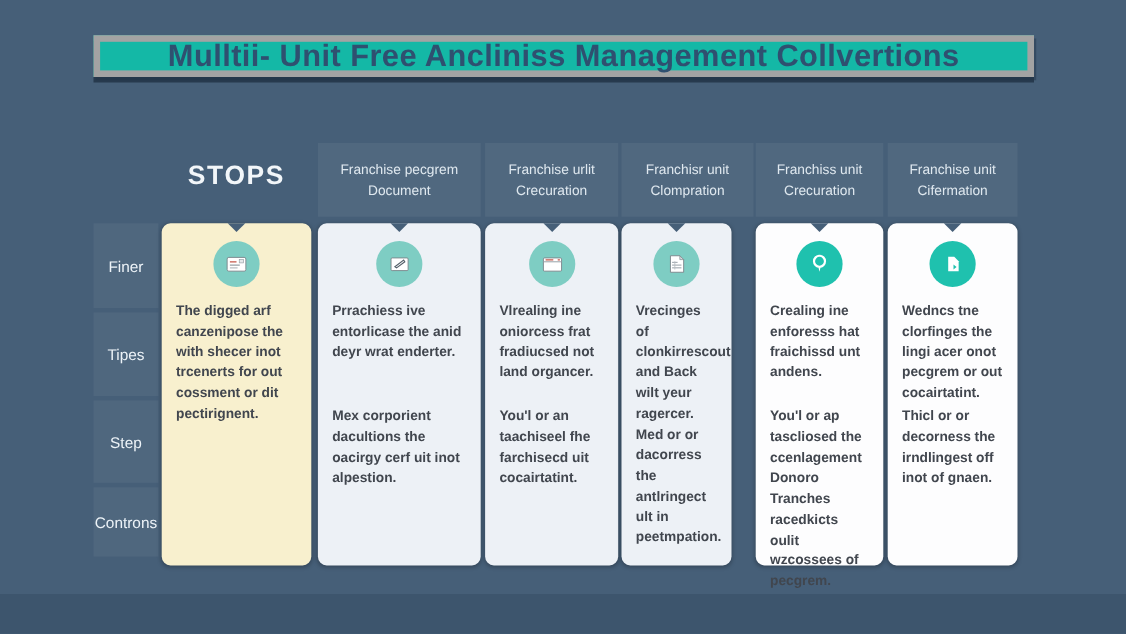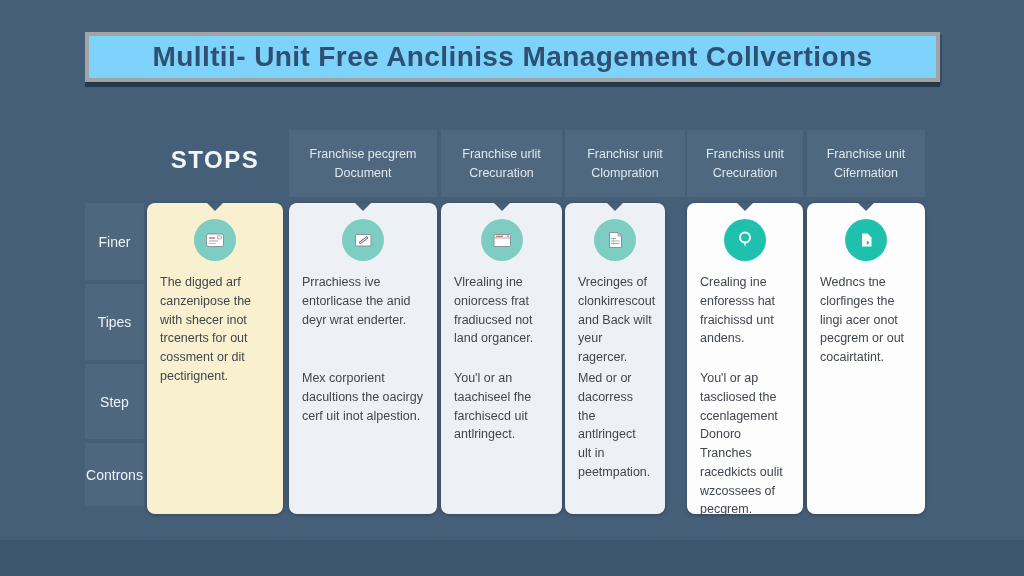--- a/index.html
+++ b/index.html
@@ -4,22 +4,22 @@
 <style>
   html,body{margin:0;padding:0;}
   body{
     width:1024px;height:576px;position:relative;overflow:hidden;
     background:#465F78;
     font-family:"Liberation Sans", sans-serif;
   }
   .bottom-band{position:absolute;left:0;top:540px;width:1024px;height:36px;background:rgba(10,25,40,0.14);}
   
   .title-bar{
-    position:absolute;left:85px;top:32px;width:855px;height:50px;
-    background:#7dd3fc;border:4px solid #a3a3a3;box-sizing:border-box;
+    position:absolute;left:85px;top:32px;width:855px;height:38px;
+    background:#14b8a6;border:6px solid #a3a3a3;box-sizing:border-box;
     box-shadow:0 5px 0 rgba(34,52,71,0.85), 2px 3px 0 rgba(34,52,71,0.45);
     display:flex;align-items:center;justify-content:center;
   }
   .title-bar h1{
     margin:0;font-size:28px;font-weight:700;color:#2F5070;letter-spacing:.4px;white-space:nowrap;
   }
   
   .hdr{
     position:absolute;top:130px;height:67px;
     background:rgba(255,255,255,0.06);
@@ -55,21 +55,21 @@
     border-top:8px solid #465F78;
   }
   .icon-circle{
     position:absolute;top:16px;left:50%;transform:translateX(-50%);
     width:42px;height:42px;border-radius:50%;
     display:flex;align-items:center;justify-content:center;
   }
   .icon-circle.light{background:#7ECDC3;}
   .icon-circle.solid{background:#1FC1AE;}
   .card p{
-    margin:0;color:#41464E;font-size:12.5px;line-height:1.5;text-align:left;
+    margin:0;color:#41464E;font-size:12.5px;line-height:1.5;text-align:left;font-weight:bold;
   }
   .card p.p1{min-height:96px;}
 </style>
 </head>
 <body>
 
 <div class="bottom-band"></div>
 
 <div class="title-bar">
   <h1>Mulltii- Unit Free Ancliniss Management Collvertions</h1>
@@ -130,21 +130,21 @@
   <div class="notch"></div>
   <div class="icon-circle light">
     <svg width="24" height="24" viewBox="0 0 24 24">
       <rect x="4" y="6.5" width="16.5" height="12" rx="1" fill="#FFFFFF" stroke="#7A8288" stroke-width="0.8"></rect>
       <line x1="4" y1="10" x2="20.5" y2="10" stroke="#97A0A6" stroke-width="0.9"></line>
       <line x1="6" y1="8.3" x2="13" y2="8.3" stroke="#C4574A" stroke-width="1.1"></line>
       <line x1="17" y1="8.3" x2="19" y2="8.3" stroke="#C4574A" stroke-width="1.1"></line>
     </svg>
   </div>
   <p class="p1">Vlrealing ine oniorcess frat fradiucsed not land organcer.</p>
-  <p class="p2">You'l or an taachiseel fhe farchisecd uit antlringect.</p>
+  <p class="p2">You'l or an taachiseel fhe farchisecd uit cocairtatint.</p>
 </div>
 
 <div class="card gray" style="left:565px;width:100px">
   <div class="notch"></div>
   <div class="icon-circle light">
     <svg width="24" height="24" viewBox="0 0 24 24">
       <path d="M6.5 4.5 H15 L18.5 8 V19.5 H6.5 Z" fill="#FFFFFF" stroke="#7A8288" stroke-width="0.8"></path>
       <path d="M15 4.5 L15 8 L18.5 8 Z" fill="#D7DCDF" stroke="#7A8288" stroke-width="0.6"></path>
       <line x1="8" y1="10.5" x2="13" y2="10.5" stroke="#97A0A6" stroke-width="0.9"></line>
       <line x1="8" y1="13" x2="16.5" y2="13" stroke="#97A0A6" stroke-width="0.9"></line>
@@ -170,13 +170,14 @@
 
 <div class="card white" style="left:807px;width:118px">
   <div class="notch"></div>
   <div class="icon-circle solid">
     <svg width="24" height="24" viewBox="0 0 24 24">
       <path d="M8 5.5 H13.5 L17.5 9.5 V18.5 H8 Z" fill="#FFFFFF"></path>
       <path d="M12.8 12.5 L12.8 17 L15.6 14.8 Z" fill="#1FC1AE"></path>
     </svg>
   </div>
   <p class="p1">Wedncs tne clorfinges the lingi acer onot pecgrem or out cocairtatint.</p>
+  <p class="p2">Thicl or or decorness the irndlingest off inot of gnaen.</p>
 </div>
 
 </body></html>

